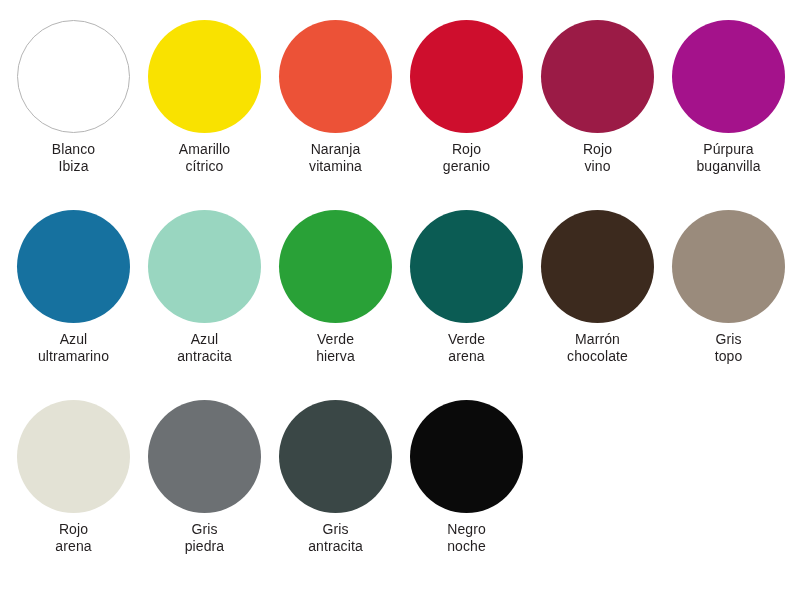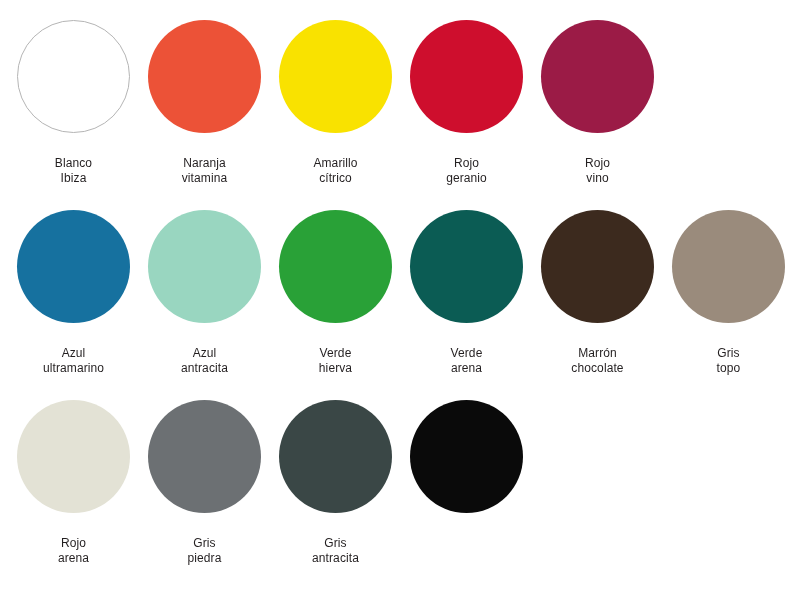--- a/index.html
+++ b/index.html
@@ -39,23 +39,23 @@
   .swatch-disc {
     width: 113px;
     height: 113px;
     border-radius: 50%;
     box-sizing: border-box;
   }
   .swatch-disc.outlined {
     border: 1px solid #b5b5b5;
   }
   .swatch-label {
-    margin-top: 23px;
+    margin-top: 8px;
     text-align: center;
-    font-size: 12px;
+    font-size: 14px;
     line-height: 1.22;
     letter-spacing: 0.1px;
     color: #231f20;
     font-family: "Liberation Sans", sans-serif;
   }
   .swatch-label .line {
     display: block;
     white-space: nowrap;
   }
 </style>
@@ -65,45 +65,52 @@
 <div class="palette">
   <div class="swatch-row">
       <div class="swatch">
         <div class="swatch-disc outlined" style="background: rgb(255, 255, 255); border-color: rgb(181, 181, 181);"></div>
         <div class="swatch-label">
           <span class="line">Blanco</span>
           <span class="line">Ibiza</span>
         </div>
       </div>
       <div class="swatch">
+        <div class="swatch-disc" style="background: rgb(249, 226, 0);"></div>
+        <div class="swatch-label">
+          <span class="line">Amarillo</span>
+          <span class="line">cítrico</span>
+        </div>
+      </div>
+      <div class="swatch">
         <div class="swatch-disc" style="background: rgb(236, 82, 55);"></div>
         <div class="swatch-label">
           <span class="line">Naranja</span>
           <span class="line">vitamina</span>
-        </div>
-      </div>
-      <div class="swatch">
-        <div class="swatch-disc" style="background: rgb(249, 226, 0);"></div>
-        <div class="swatch-label">
-          <span class="line">Amarillo</span>
-          <span class="line">cítrico</span>
         </div>
       </div>
       <div class="swatch">
         <div class="swatch-disc" style="background: rgb(206, 14, 45);"></div>
         <div class="swatch-label">
           <span class="line">Rojo</span>
           <span class="line">geranio</span>
         </div>
       </div>
       <div class="swatch">
         <div class="swatch-disc" style="background: rgb(155, 27, 70);"></div>
         <div class="swatch-label">
           <span class="line">Rojo</span>
           <span class="line">vino</span>
+        </div>
+      </div>
+      <div class="swatch">
+        <div class="swatch-disc" style="background: rgb(164, 18, 139);"></div>
+        <div class="swatch-label">
+          <span class="line">Púrpura</span>
+          <span class="line">buganvilla</span>
         </div>
       </div>
     </div>
   <div class="swatch-row">
       <div class="swatch">
         <div class="swatch-disc" style="background: rgb(22, 113, 159);"></div>
         <div class="swatch-label">
           <span class="line">Azul</span>
           <span class="line">ultramarino</span>
         </div>
@@ -161,15 +168,19 @@
       </div>
       <div class="swatch">
         <div class="swatch-disc" style="background: rgb(58, 71, 70);"></div>
         <div class="swatch-label">
           <span class="line">Gris</span>
           <span class="line">antracita</span>
         </div>
       </div>
       <div class="swatch">
         <div class="swatch-disc" style="background: rgb(10, 10, 10);"></div>
+        <div class="swatch-label">
+          <span class="line">Negro</span>
+          <span class="line">noche</span>
+        </div>
       </div>
     </div>
 </div>
 
 </body></html>

